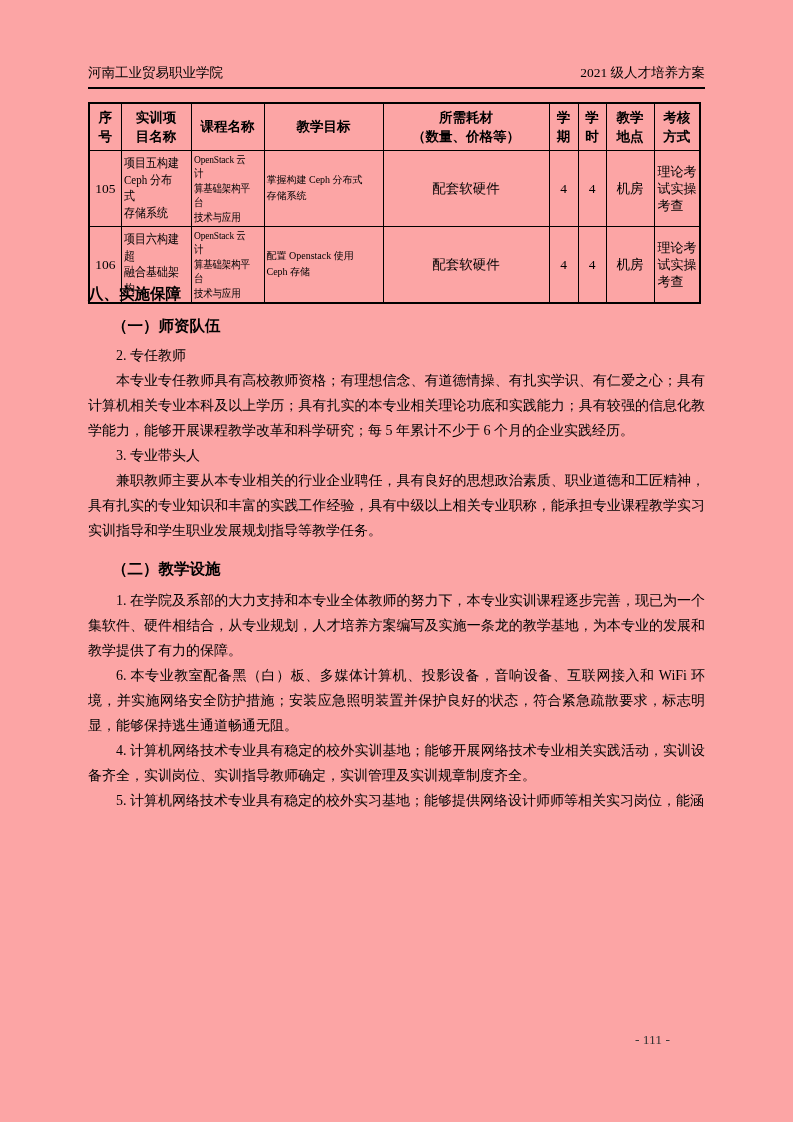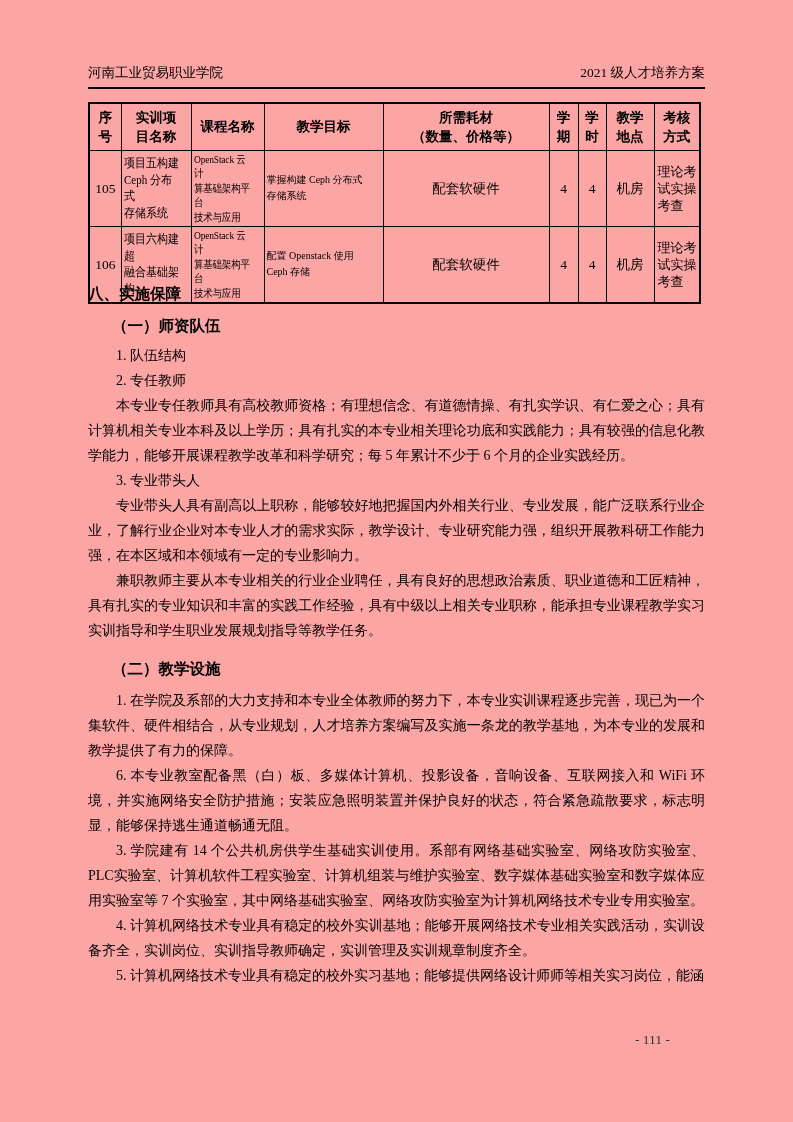--- a/index.html
+++ b/index.html
@@ -139,34 +139,31 @@
 考查</td>
       </tr>
     </tbody>
   </table>
 
   <div class="content">
     <div class="h-sec">八、实施保障</div>
 
     <div class="h-sub">（一）师资队伍</div>
 
-    <p class="item-label">1. 队伍结构</p>
 
     <p class="item-label">2. 专任教师</p>
     <p class="para">本专业专任教师具有高校教师资格；有理想信念、有道德情操、有扎实学识、有仁爱之心；具有计算机相关专业本科及以上学历；具有扎实的本专业相关理论功底和实践能力；具有较强的信息化教学能力，能够开展课程教学改革和科学研究；每 5 年累计不少于 6 个月的企业实践经历。</p>
 
     <p class="item-label">3. 专业带头人</p>
-    <p class="para">专业带头人具有副高以上职称，能够较好地把握国内外相关行业、专业发展，能广泛联系行业企业，了解行业企业对本专业人才的需求实际，教学设计、专业研究能力强，组织开展教科研工作能力强，在本区域和本领域有一定的专业影响力。</p>
 
     <p class="para">兼职教师主要从本专业相关的行业企业聘任，具有良好的思想政治素质、职业道德和工匠精神，具有扎实的专业知识和丰富的实践工作经验，具有中级以上相关专业职称，能承担专业课程教学实习实训指导和学生职业发展规划指导等教学任务。</p>
 
     <div class="h-sub gap">（二）教学设施</div>
 
     <p class="para">1. 在学院及系部的大力支持和本专业全体教师的努力下，本专业实训课程逐步完善，现已为一个集软件、硬件相结合，从专业规划，人才培养方案编写及实施一条龙的教学基地，为本专业的发展和教学提供了有力的保障。</p>
     <p class="para">6. 本专业教室配备黑（白）板、多媒体计算机、投影设备，音响设备、互联网接入和 WiFi 环境，并实施网络安全防护措施；安装应急照明装置并保护良好的状态，符合紧急疏散要求，标志明显，能够保持逃生通道畅通无阻。</p>
-    <p class="para">3. 学院建有 14 个公共机房供学生基础实训使用。系部有网络基础实验室、网络攻防实验室、PLC实验室、计算机软件工程实验室、计算机组装与维护实验室、数字媒体基础实验室和数字媒体应用实验室等 7 个实验室，其中网络基础实验室、网络攻防实验室为计算机网络技术专业专用实验室。</p>
     <p class="para">4. 计算机网络技术专业具有稳定的校外实训基地；能够开展网络技术专业相关实践活动，实训设备齐全，实训岗位、实训指导教师确定，实训管理及实训规章制度齐全。</p>
     <p class="para">5. 计算机网络技术专业具有稳定的校外实习基地；能够提供网络设计师师等相关实习岗位，能涵</p>
   </div>
 
   <div class="footer">- 111 -</div>
 
 </div>
 
 </body></html>

